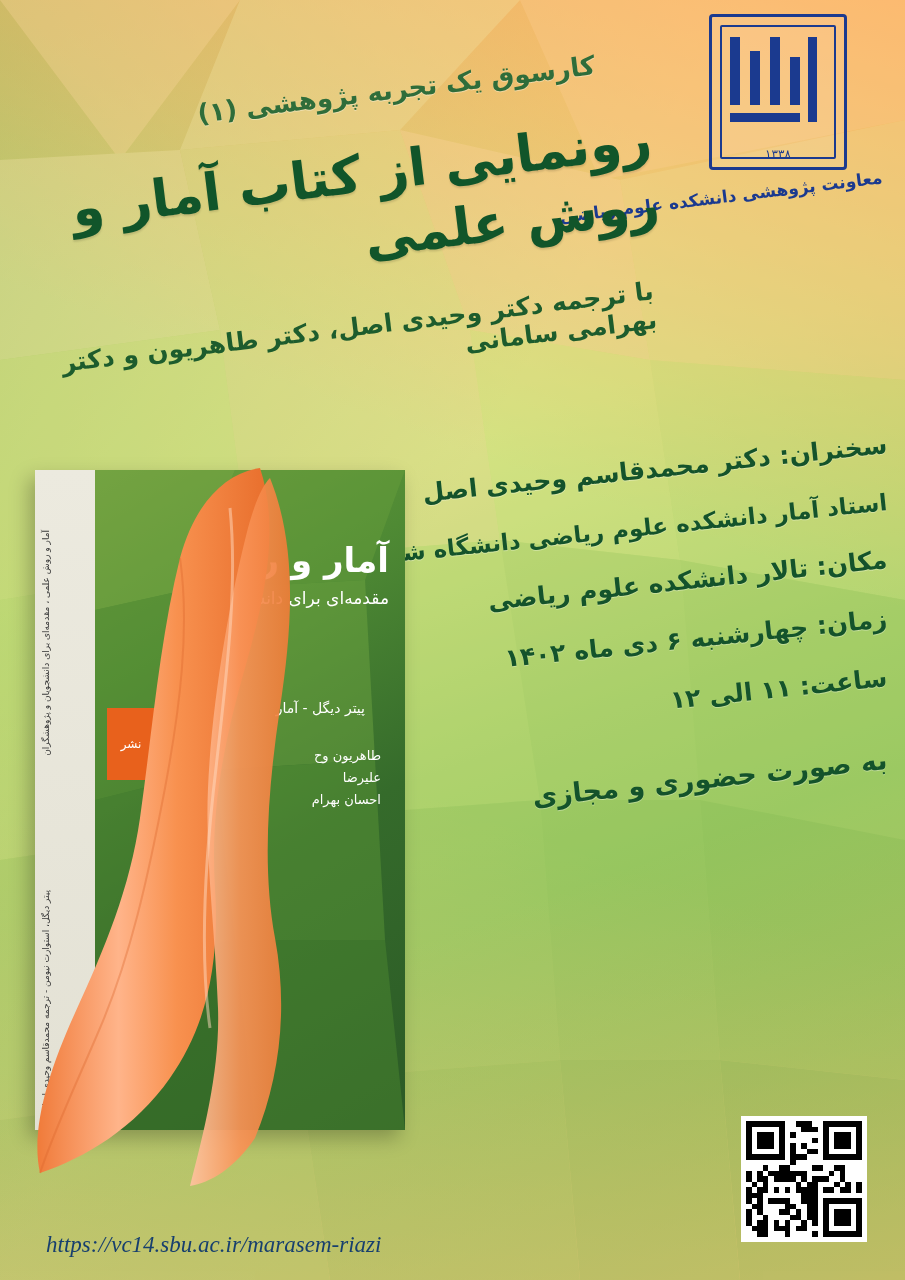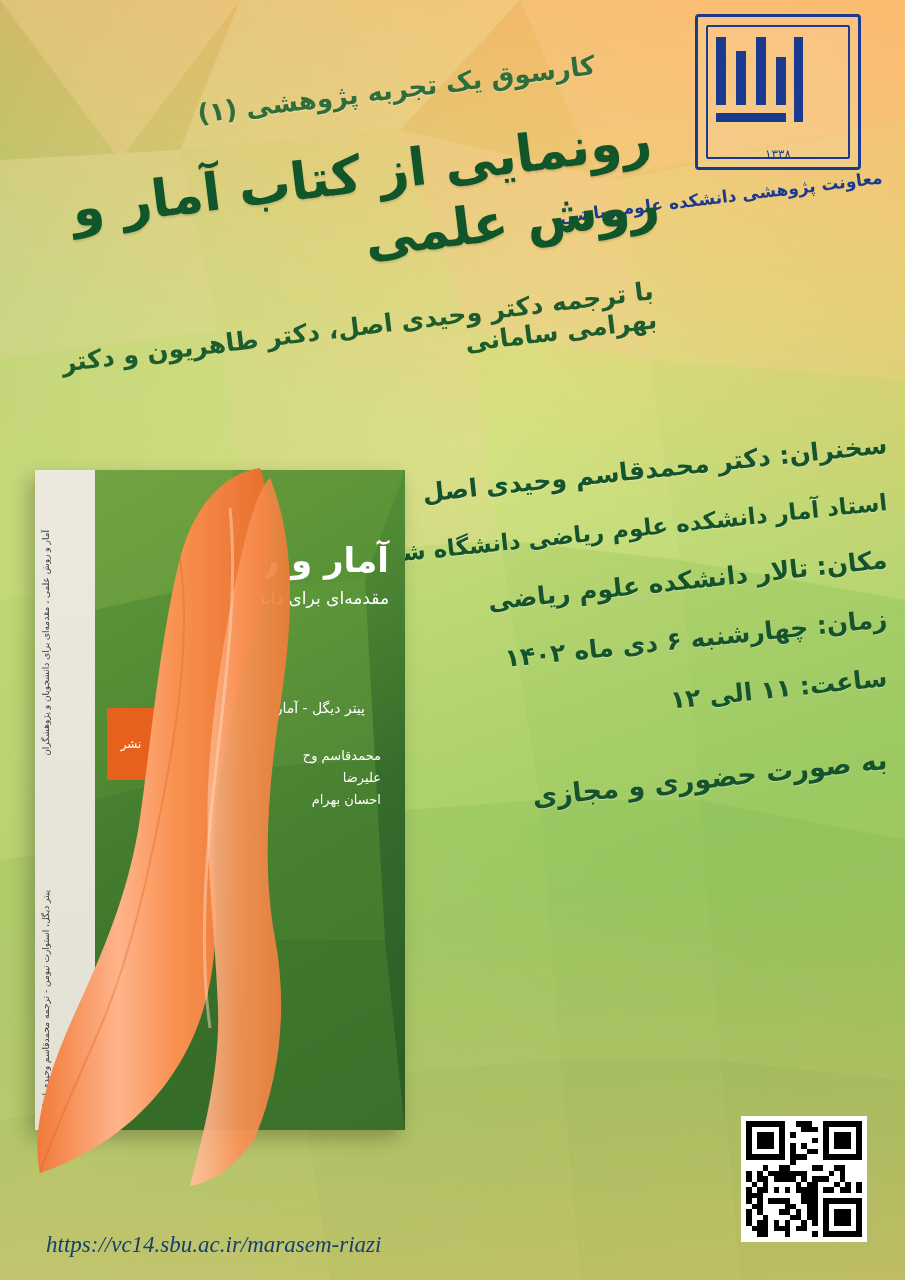--- a/index.html
+++ b/index.html
@@ -40,21 +40,20 @@
   }
   .logo-mark {
     width: 132px;
     height: 150px;
     margin: 0 auto;
     border: 3px solid #1b3a8f;
     border-radius: 4px;
     position: relative;
     background: rgba(255,255,255,0.10);
     overflow: hidden;
-    padding-left: 28px;
   }
   .logo-mark .kufic {
     position: absolute;
     inset: 8px;
     border: 2px solid #1b3a8f;
     border-radius: 2px;
   }
   .logo-mark .bar {
     position: absolute;
     background: #1b3a8f;
@@ -341,21 +340,21 @@
         <polygon points="150,120 330,110 340,290 180,300" fill="#72a842"></polygon>
         <polygon points="60,330 180,300 200,470 60,500" fill="#4c8530"></polygon>
         <polygon points="180,300 340,290 350,470 200,470" fill="#5e9a38"></polygon>
         <polygon points="60,500 200,470 220,660 60,660" fill="#3f7a2a"></polygon>
         <polygon points="200,470 350,470 370,660 220,660" fill="#4f8c31"></polygon>
       </g>
     </svg>
     <div class="book-title">آمار و روش</div>
     <div class="book-sub">مقدمه‌ای برای دانشجویان و پ</div>
     <div class="book-author">پیتر دیگل - آمار</div>
-    <div class="book-translators" style="white-space:pre-line">محمدقاسم وح
+    <div class="book-translators" style="white-space:pre-line">طاهریون وح
 علیرضا
 احسان بهرام</div>
     <div class="book-badge">
         <span>نشر</span>
       </div>
     <div class="spine"></div>
     <div class="spine-text">آمار و روش علمی ، مقدمه‌ای برای دانشجویان و پژوهشگران</div>
     <div class="spine-text bottom">پیتر دیگل، استوارت نیومن - ترجمه محمدقاسم وحیدی اصل، علیرضا طاهریون - احسان بهرامی سامانی</div>
   </div>
 

